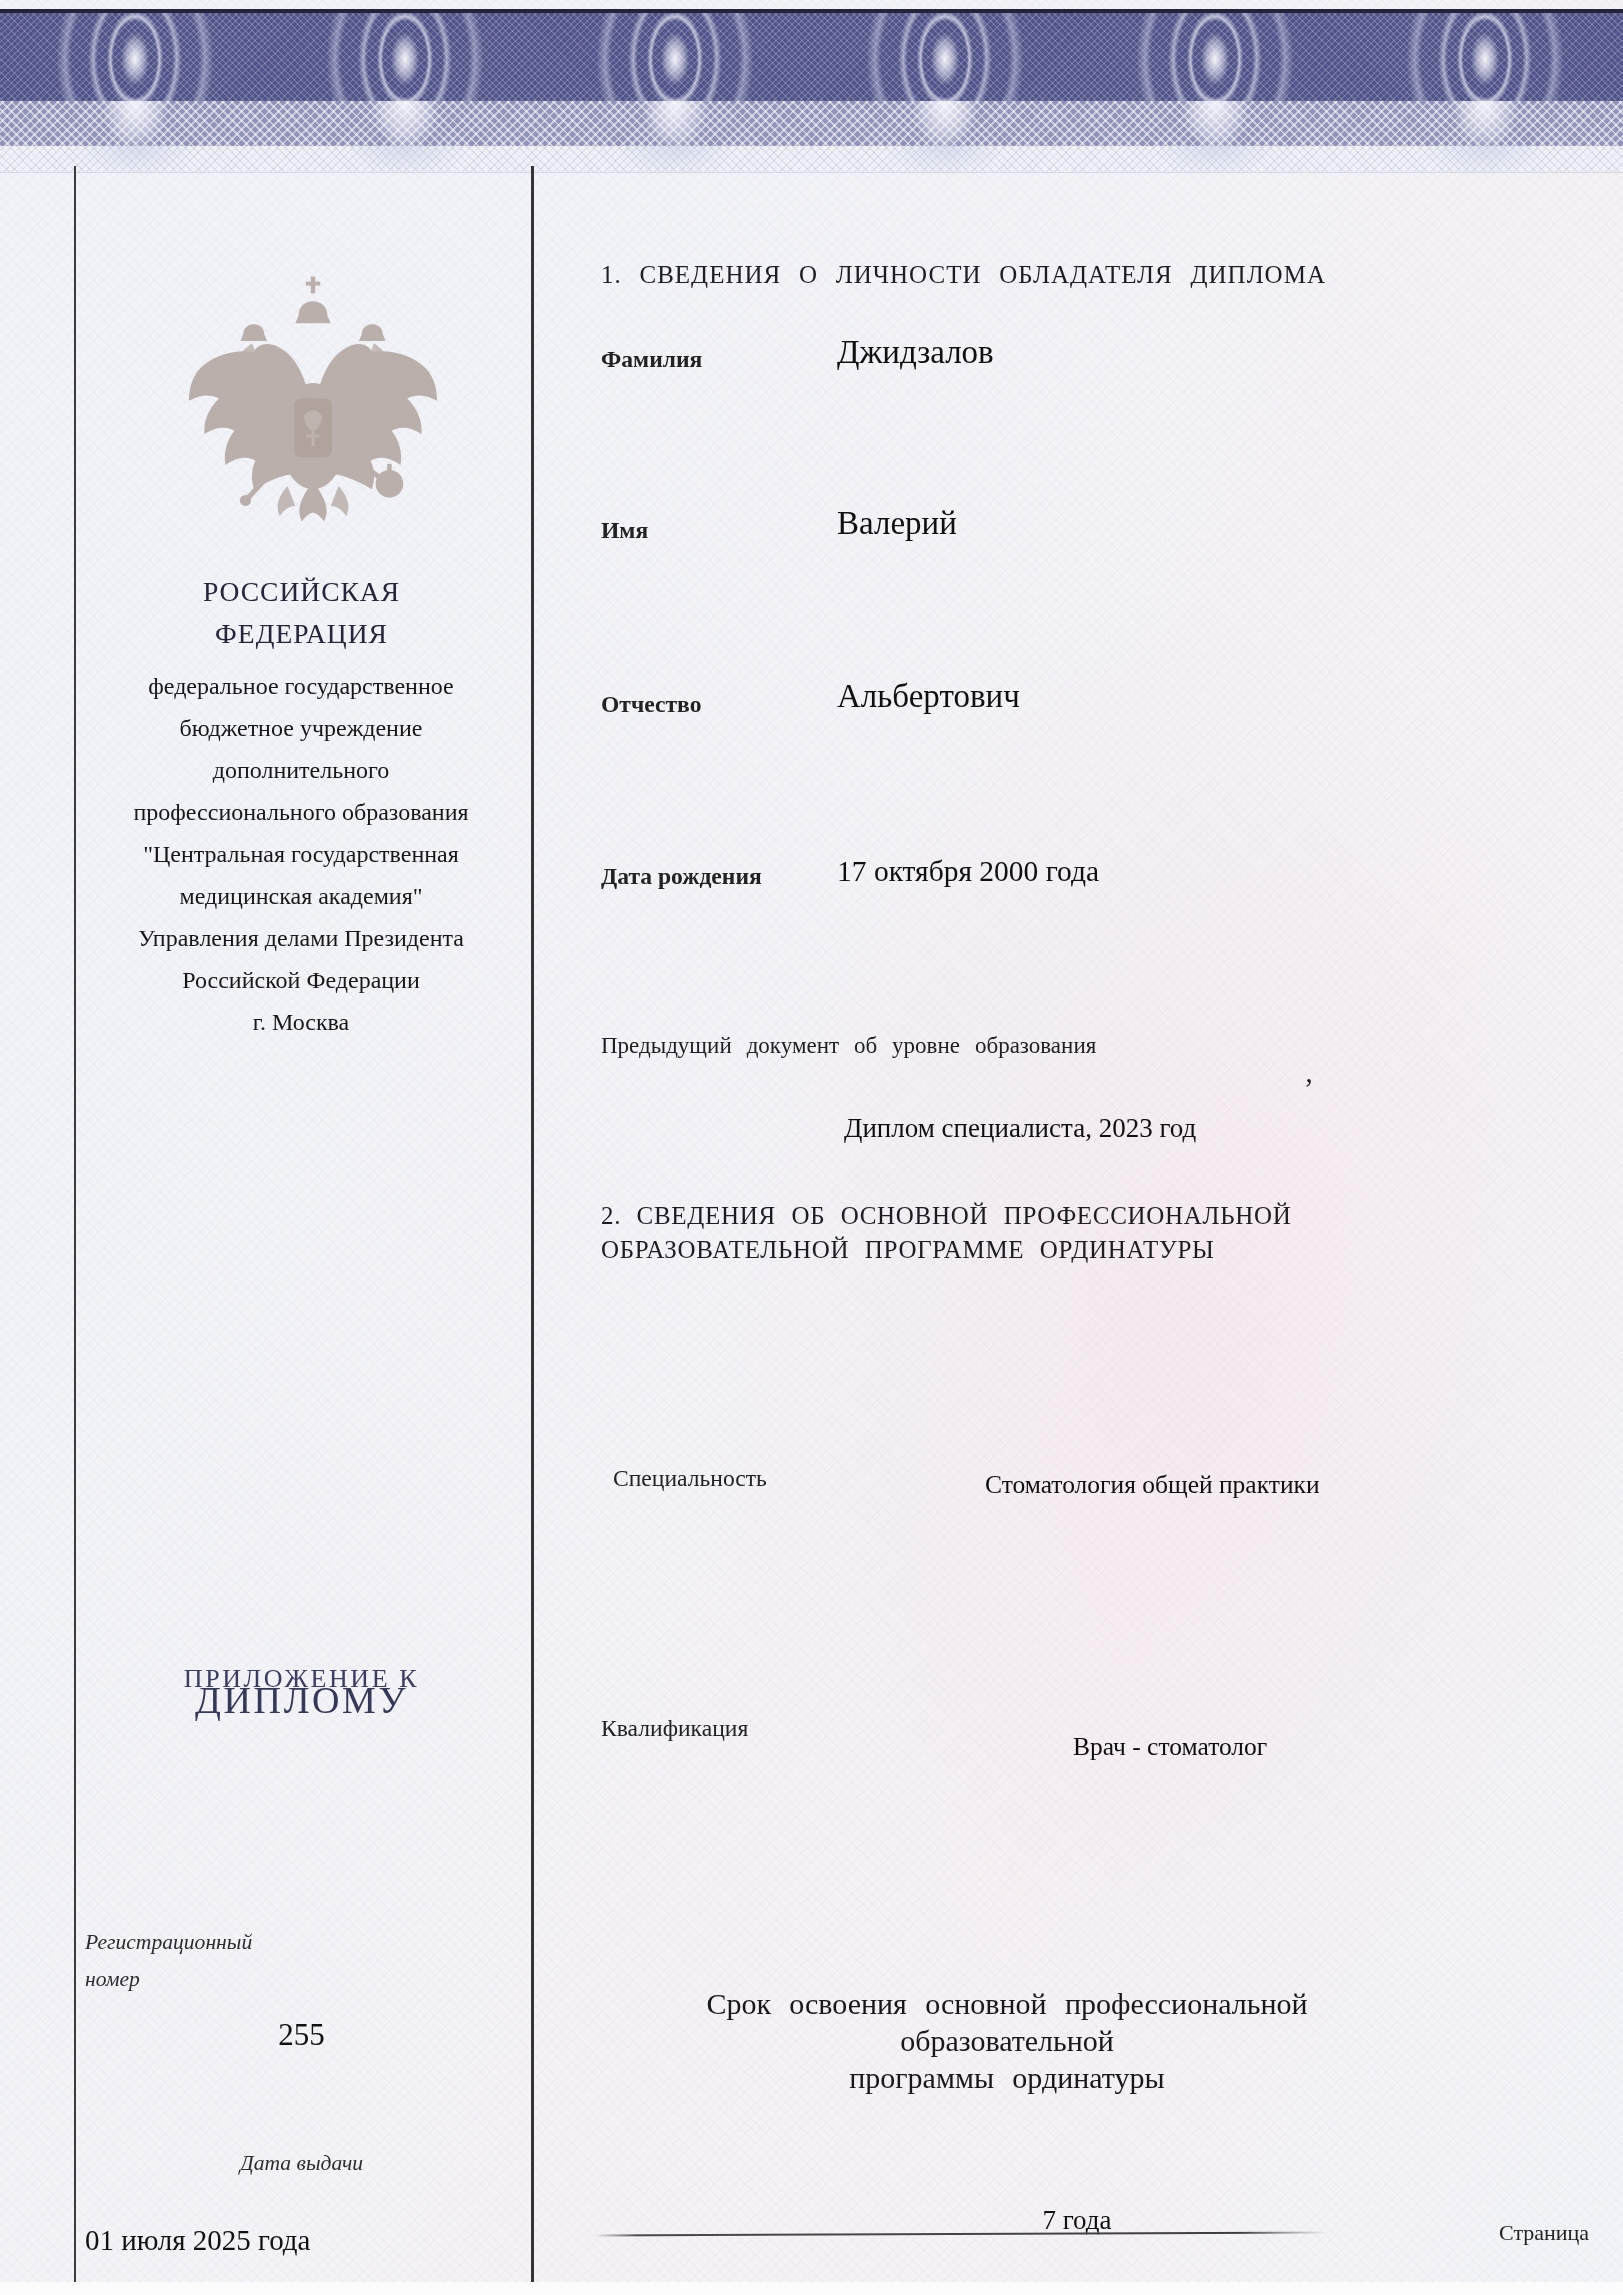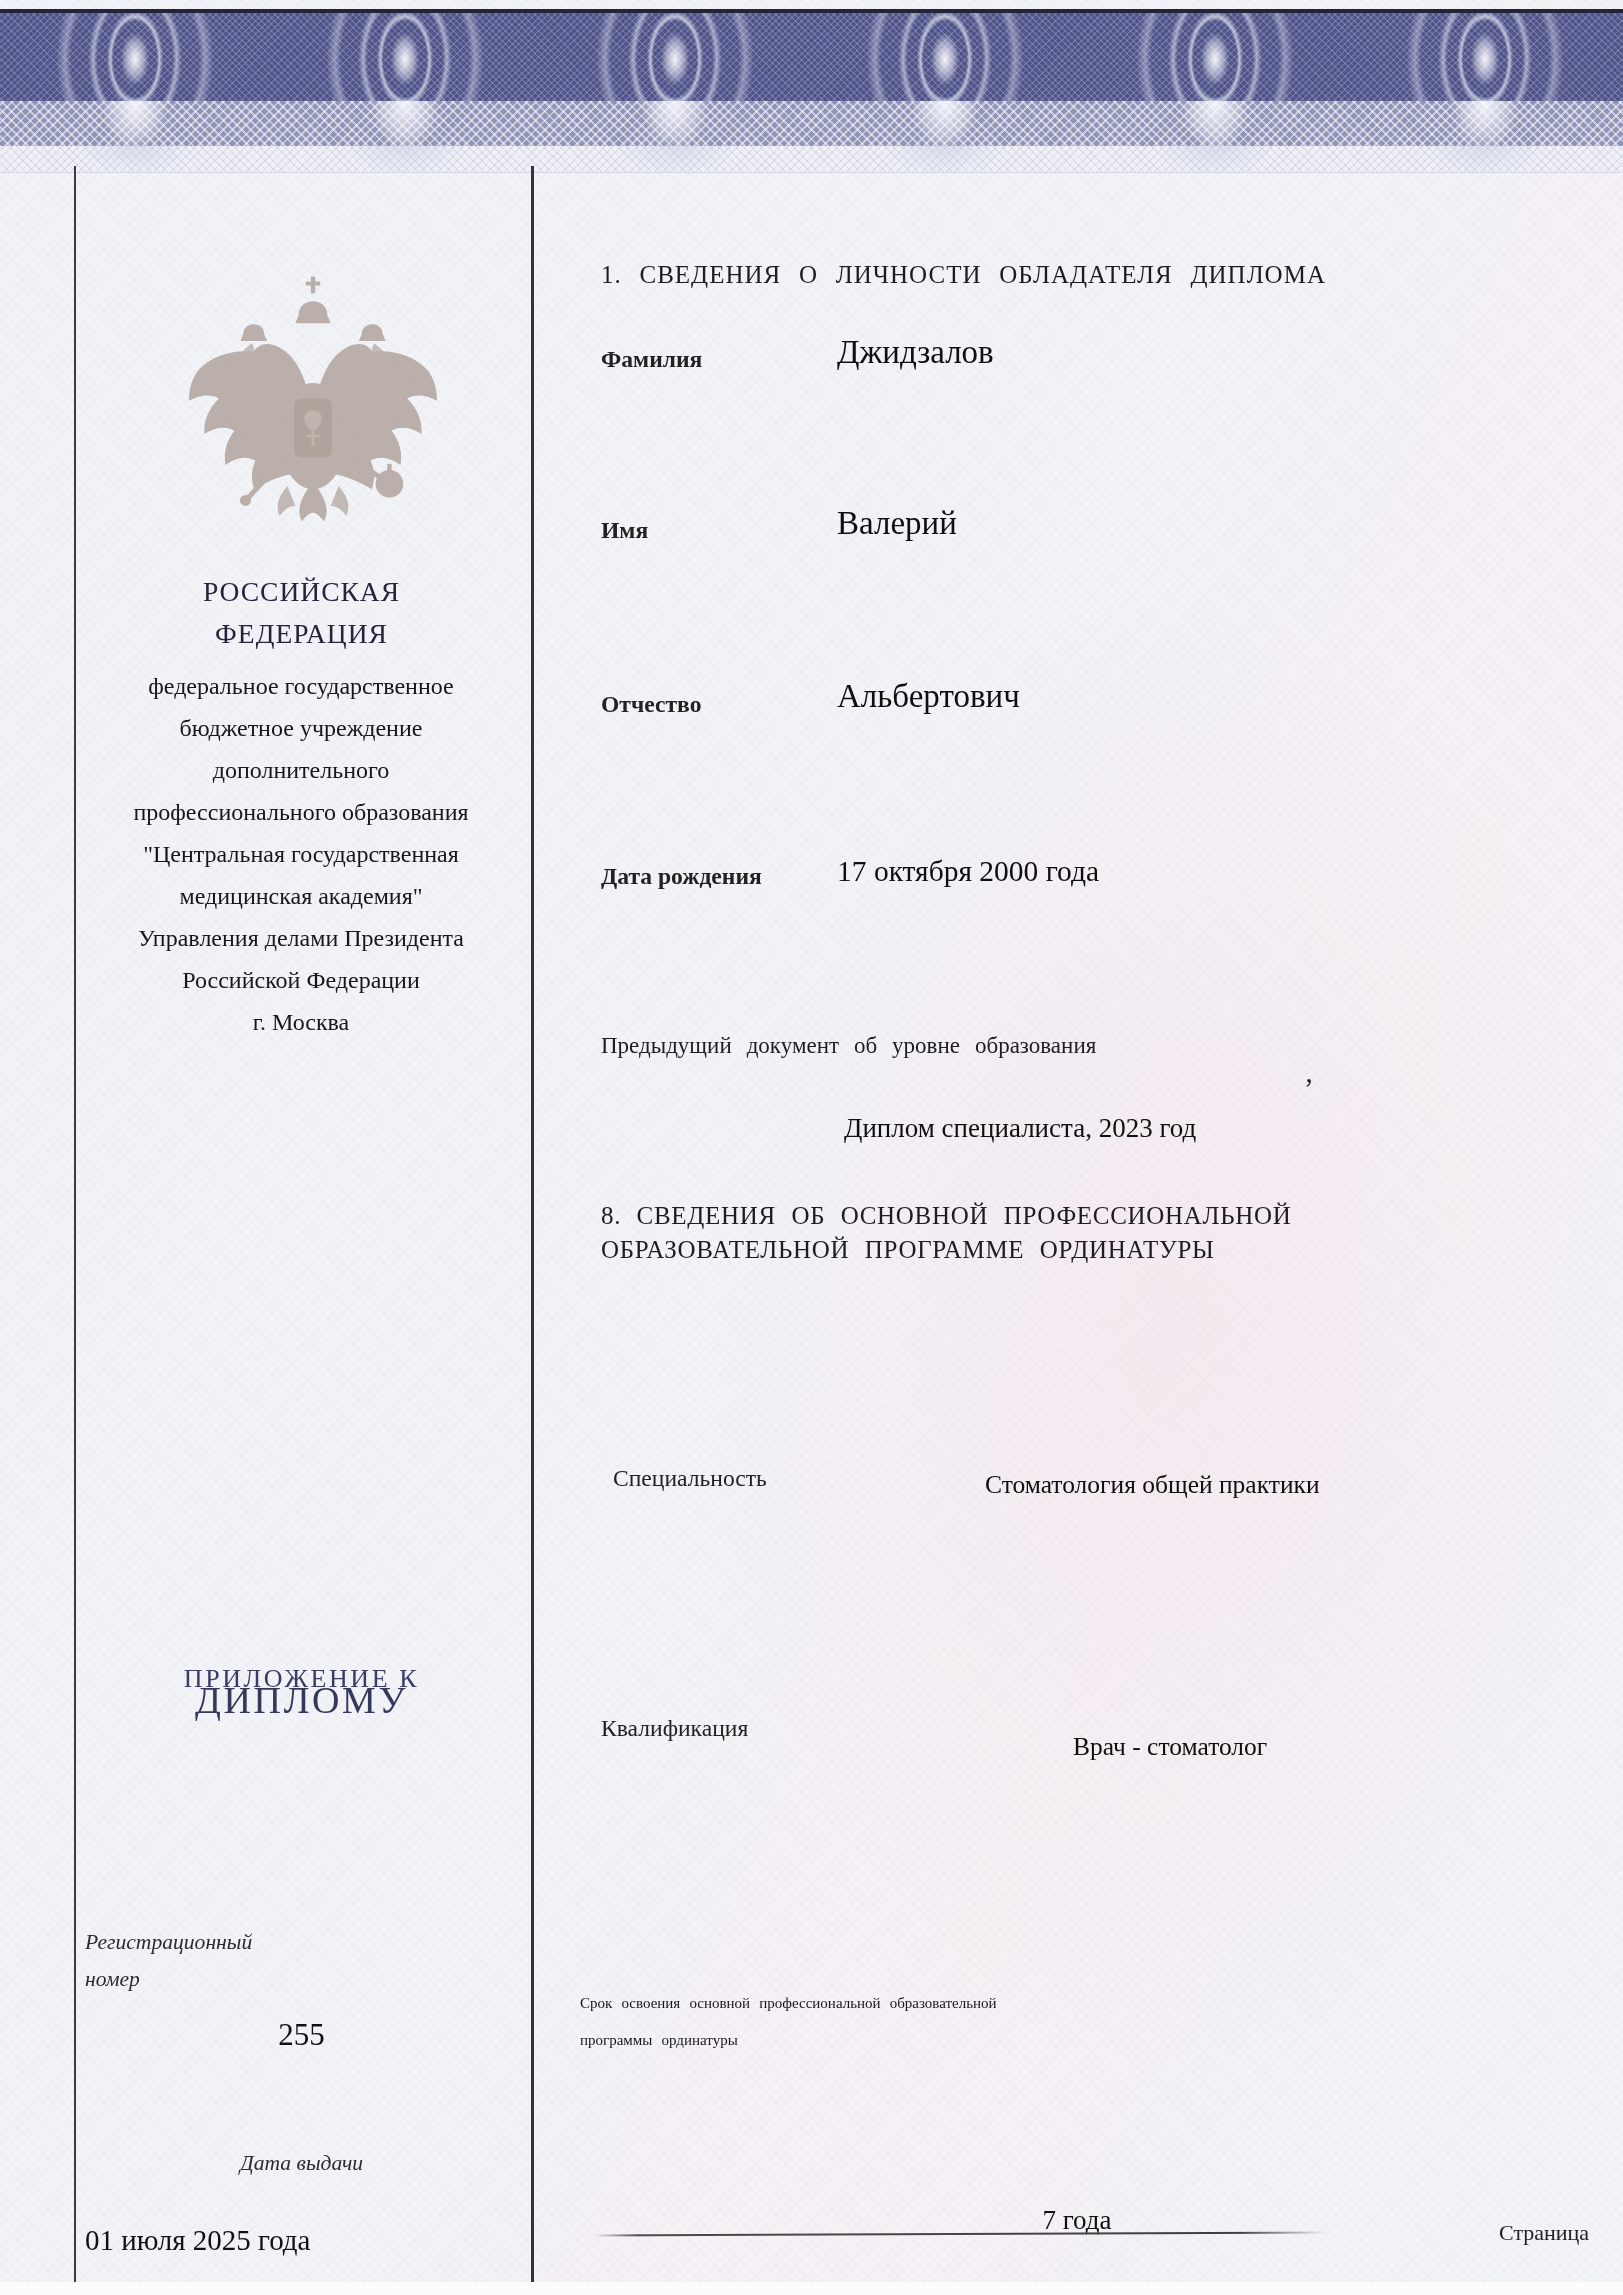--- a/index.html
+++ b/index.html
@@ -82,22 +82,22 @@
   .fv-3{top:678px;font-size:33px;} .fv-4{top:855px;font-size:29.5px;}
   .plabel{position:absolute;left:601px;top:1033px;font-size:23px;word-spacing:.4em;color:#1d1d22;}
   .stray{position:absolute;left:1304px;top:1072px;font-size:29px;color:#222;}
   .pvalue{position:absolute;left:844px;top:1113px;font-size:27px;color:#101010;}
   .sec2{position:absolute;left:601px;top:1199px;margin:0;font-weight:normal;width:825px;
     font-size:25px;line-height:34px;letter-spacing:0.7px;word-spacing:.34em;color:#1c1c22;}
   .spec-l{position:absolute;left:601px;top:1465px;font-size:23.6px;color:#222;margin-left:12px;}
   .spec-v{position:absolute;left:985px;top:1470px;font-size:25.5px;color:#0f0f0f;}
   .qual-l{position:absolute;left:601px;top:1715px;font-size:23.6px;color:#222;}
   .qual-v{position:absolute;left:1073px;top:1732px;font-size:25.5px;color:#0f0f0f;}
-  .dur-label{position:absolute;left:580px;top:1985px;width:812px;
-    font-size:15px;line-height:37px;word-spacing:.36em;color:#17171c;}
+  .dur-label{position:absolute;left:601px;top:1985px;width:812px;
+    font-size:30px;line-height:37px;word-spacing:.36em;color:#17171c;text-align:center;}
   .dur-value{position:absolute;left:969px;top:2205px;width:216px;text-align:center;
     font-size:27px;color:#101010;}
   .dur-line{position:absolute;left:594px;top:2233px;width:733px;height:2px;
     background:linear-gradient(90deg, rgba(60,60,60,0), #4a4a4a 6%, #3f3f42 88%, rgba(60,60,60,0));
     transform:rotate(-0.25deg);}
   .page-label{position:absolute;left:1499px;top:2220px;font-size:22px;color:#222;}
 </style>
 </head>
 <body>
 
@@ -191,21 +191,21 @@
     <div class="frow-label fl-3">Отчество</div>
     <div class="frow-value fv-3">Альбертович</div>
 
     <div class="frow-label fl-4">Дата рождения</div>
     <div class="frow-value fv-4">17 октября 2000 года</div>
 
     <div class="plabel">Предыдущий документ об уровне образования</div>
     <div class="stray">’</div>
     <div class="pvalue">Диплом специалиста, 2023 год</div>
 
-    <h2 class="sec2 pre">8. СВЕДЕНИЯ ОБ ОСНОВНОЙ ПРОФЕССИОНАЛЬНОЙ
+    <h2 class="sec2 pre">2. СВЕДЕНИЯ ОБ ОСНОВНОЙ ПРОФЕССИОНАЛЬНОЙ
 ОБРАЗОВАТЕЛЬНОЙ ПРОГРАММЕ ОРДИНАТУРЫ</h2>
 
     <div class="spec-l">Специальность</div>
     <div class="spec-v">Стоматология общей практики</div>
 
     <div class="qual-l">Квалификация</div>
     <div class="qual-v">Врач - стоматолог</div>
 
     <div class="dur-label pre">Срок освоения основной профессиональной образовательной
 программы ординатуры</div>

